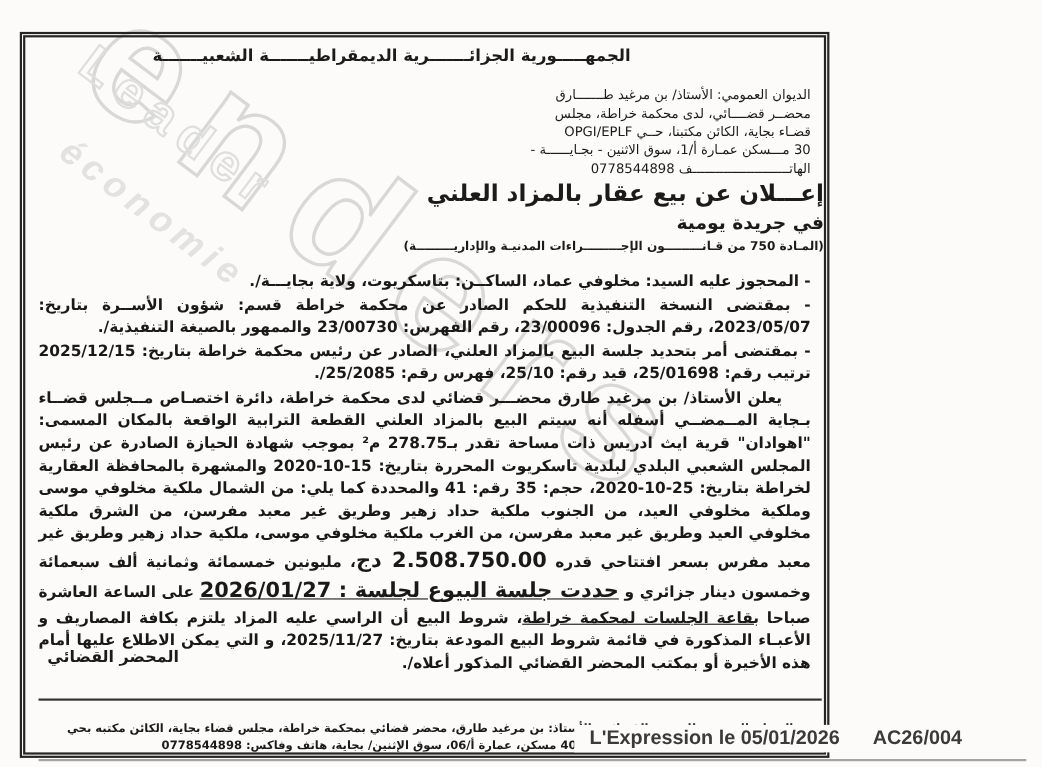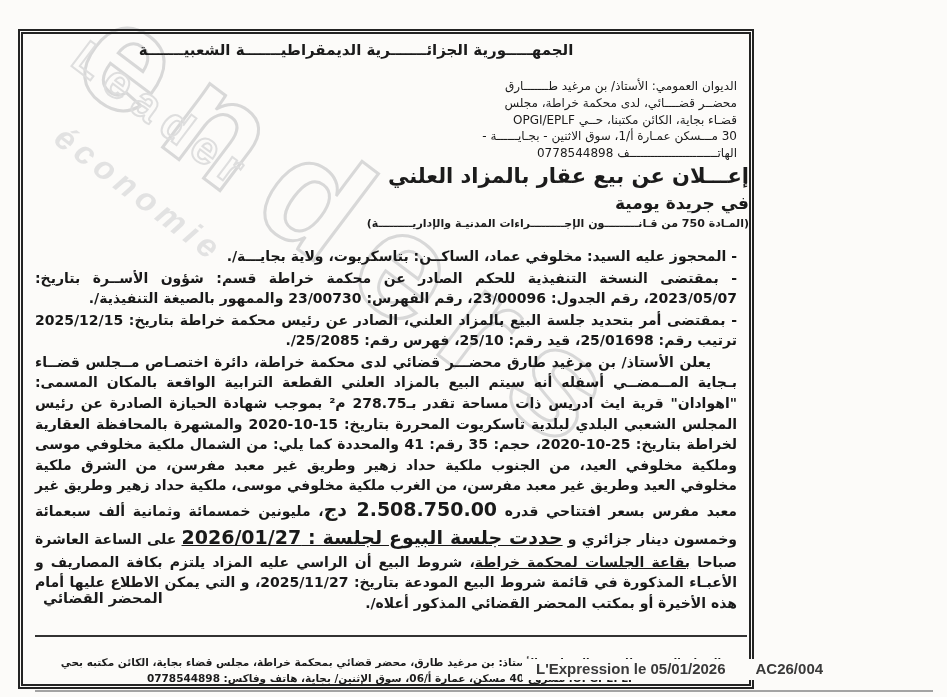--- a/index.html
+++ b/index.html
@@ -58,21 +58,21 @@
   }
   .footer{
     position:absolute;top:601px;left:12px;right:2px;direction:rtl;
     border-top:2.5px solid #333;padding-top:18px;text-align:center;
     font-size:10.5px;font-weight:bold;line-height:1.5;
   }
   
   .stamp{
     position:absolute;left:522px;top:659px;z-index:6;background:#fcfbf9;
     padding:1px 12px 3px 14px;font-family:"Liberation Sans",sans-serif;
-    font-weight:bold;font-size:15px;color:#3a3a3a;white-space:nowrap;
+    font-weight:bold;font-size:18px;color:#3a3a3a;white-space:nowrap;
   }
   .stamp .ref{margin-left:30px;}
   .bottom-line{
     position:absolute;left:35px;top:690px;width:898px;height:2px;
     background:#a3a3a3;z-index:1;
   }
 </style>
 </head>
 <body>
 

